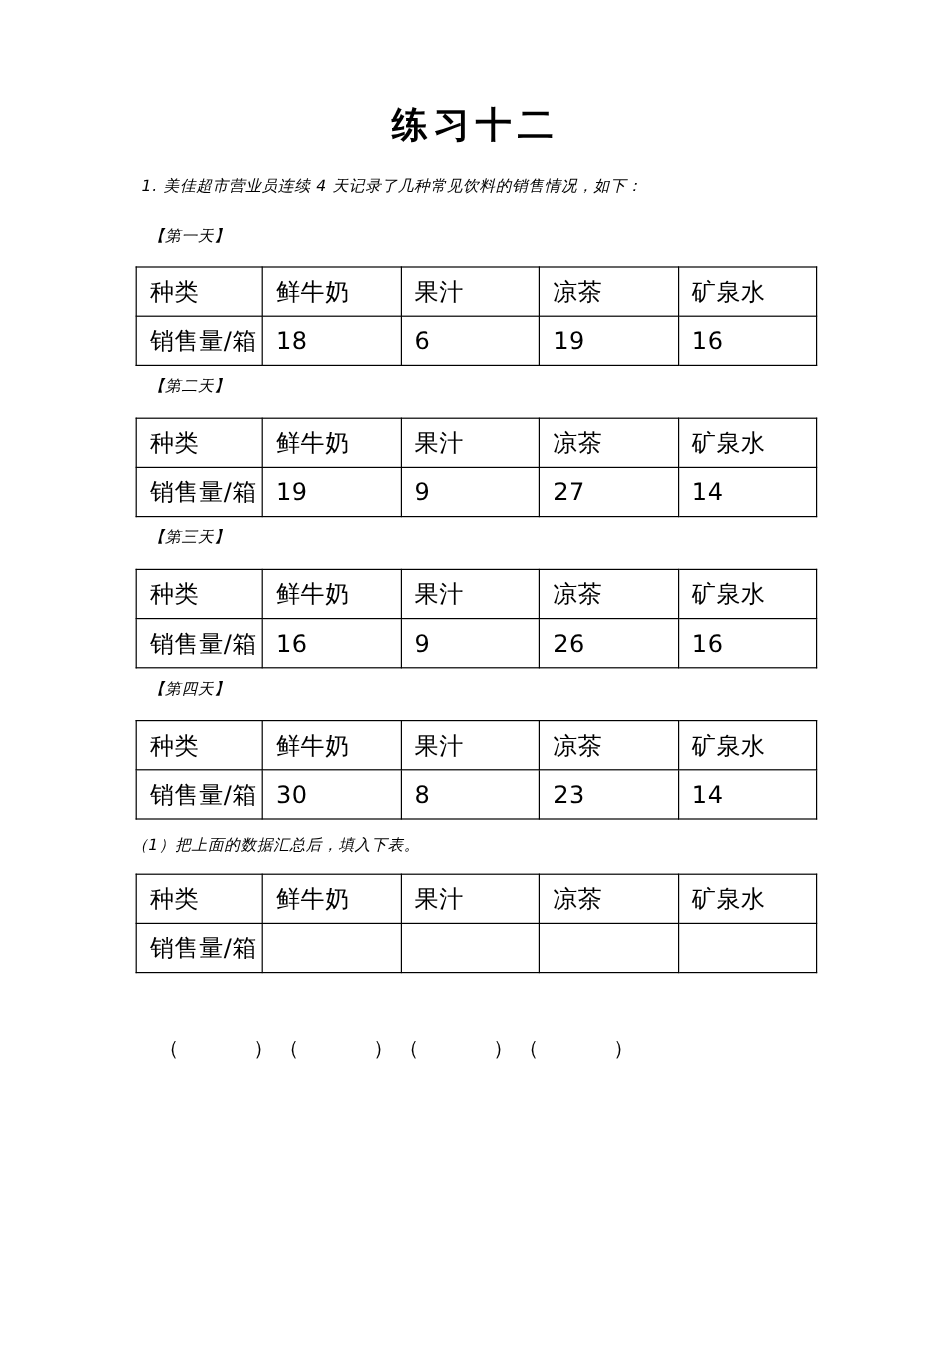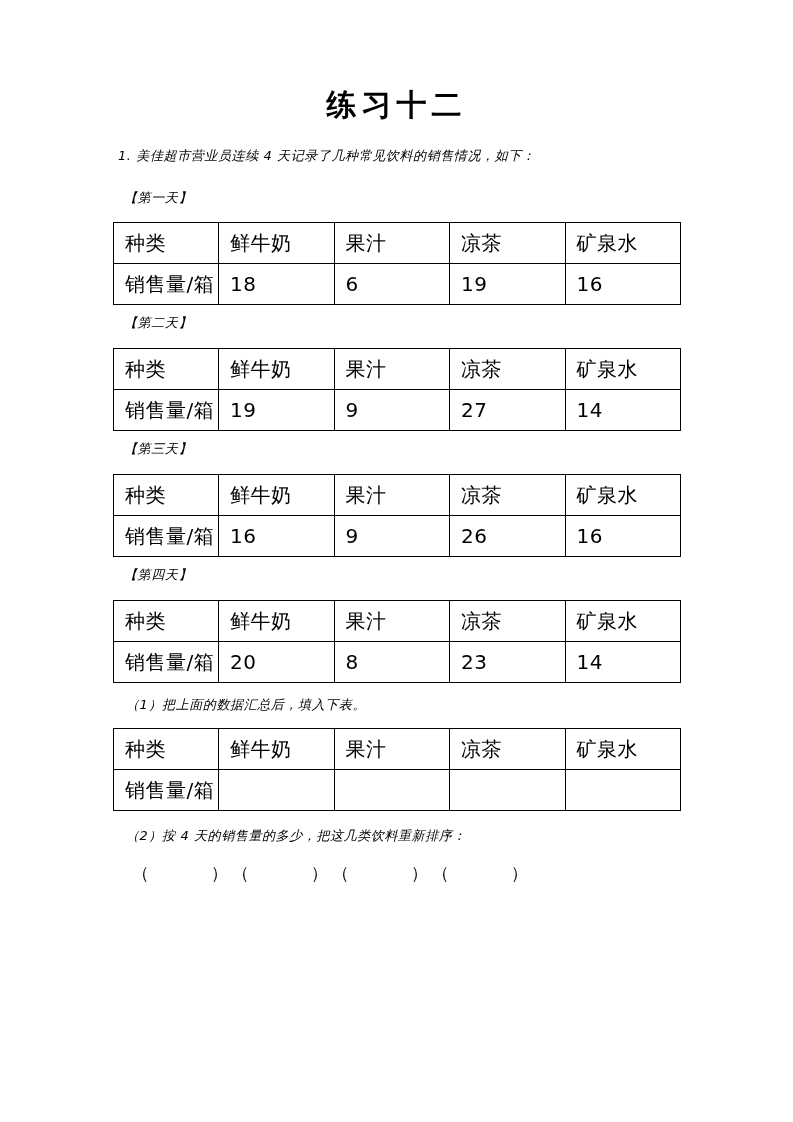--- a/index.html
+++ b/index.html
@@ -40,21 +40,21 @@
   .para {
     position: absolute;
     font-size: 13px;
     line-height: 1.2;
     letter-spacing: 0.6px;
     white-space: nowrap;
     font-style: italic;
   }
   .para.q { left: 118px; }
   .para.daylabel { left: 114px; margin-left: 10px; }
-  .para.subq { left: 126px; text-align: center; }
+  .para.subq { left: 110px; text-align: center; }
 
   
   .tbl {
     position: absolute;
     left: 113px;
     width: 567px;
     border-collapse: collapse;
     table-layout: fixed;
   }
   .tbl td {
@@ -199,21 +199,21 @@
     <tbody>
       <tr>
         <td>种类</td>
         <td>鲜牛奶</td>
         <td>果汁</td>
         <td>凉茶</td>
         <td>矿泉水</td>
       </tr>
       <tr>
         <td>销售量/箱</td>
-        <td>20</td>
+        <td>30</td>
         <td>8</td>
         <td>23</td>
         <td>14</td>
       </tr>
     </tbody>
   </table>
 
   <div class="para subq" style="top:697px">（1）把上面的数据汇总后，填入下表。</div>
   <table class="tbl" style="top:728px">
     <colgroup>
@@ -234,19 +234,18 @@
       <tr>
         <td>销售量/箱</td>
         <td></td>
         <td></td>
         <td></td>
         <td></td>
       </tr>
     </tbody>
   </table>
 
-  <div class="para subq" style="top:828px">（2）按 4 天的销售量的多少，把这几类饮料重新排序：</div>
   <div class="paren-row">
     <span class="pair"><span class="lp">（</span><span class="gap"></span><span class="rp">）</span></span><span class="pair"><span class="lp">（</span><span class="gap"></span><span class="rp">）</span></span><span class="pair"><span class="lp">（</span><span class="gap"></span><span class="rp">）</span></span><span class="pair"><span class="lp">（</span><span class="gap"></span><span class="rp">）</span></span>
   </div>
 
 
 </div>
 
 </body></html>

